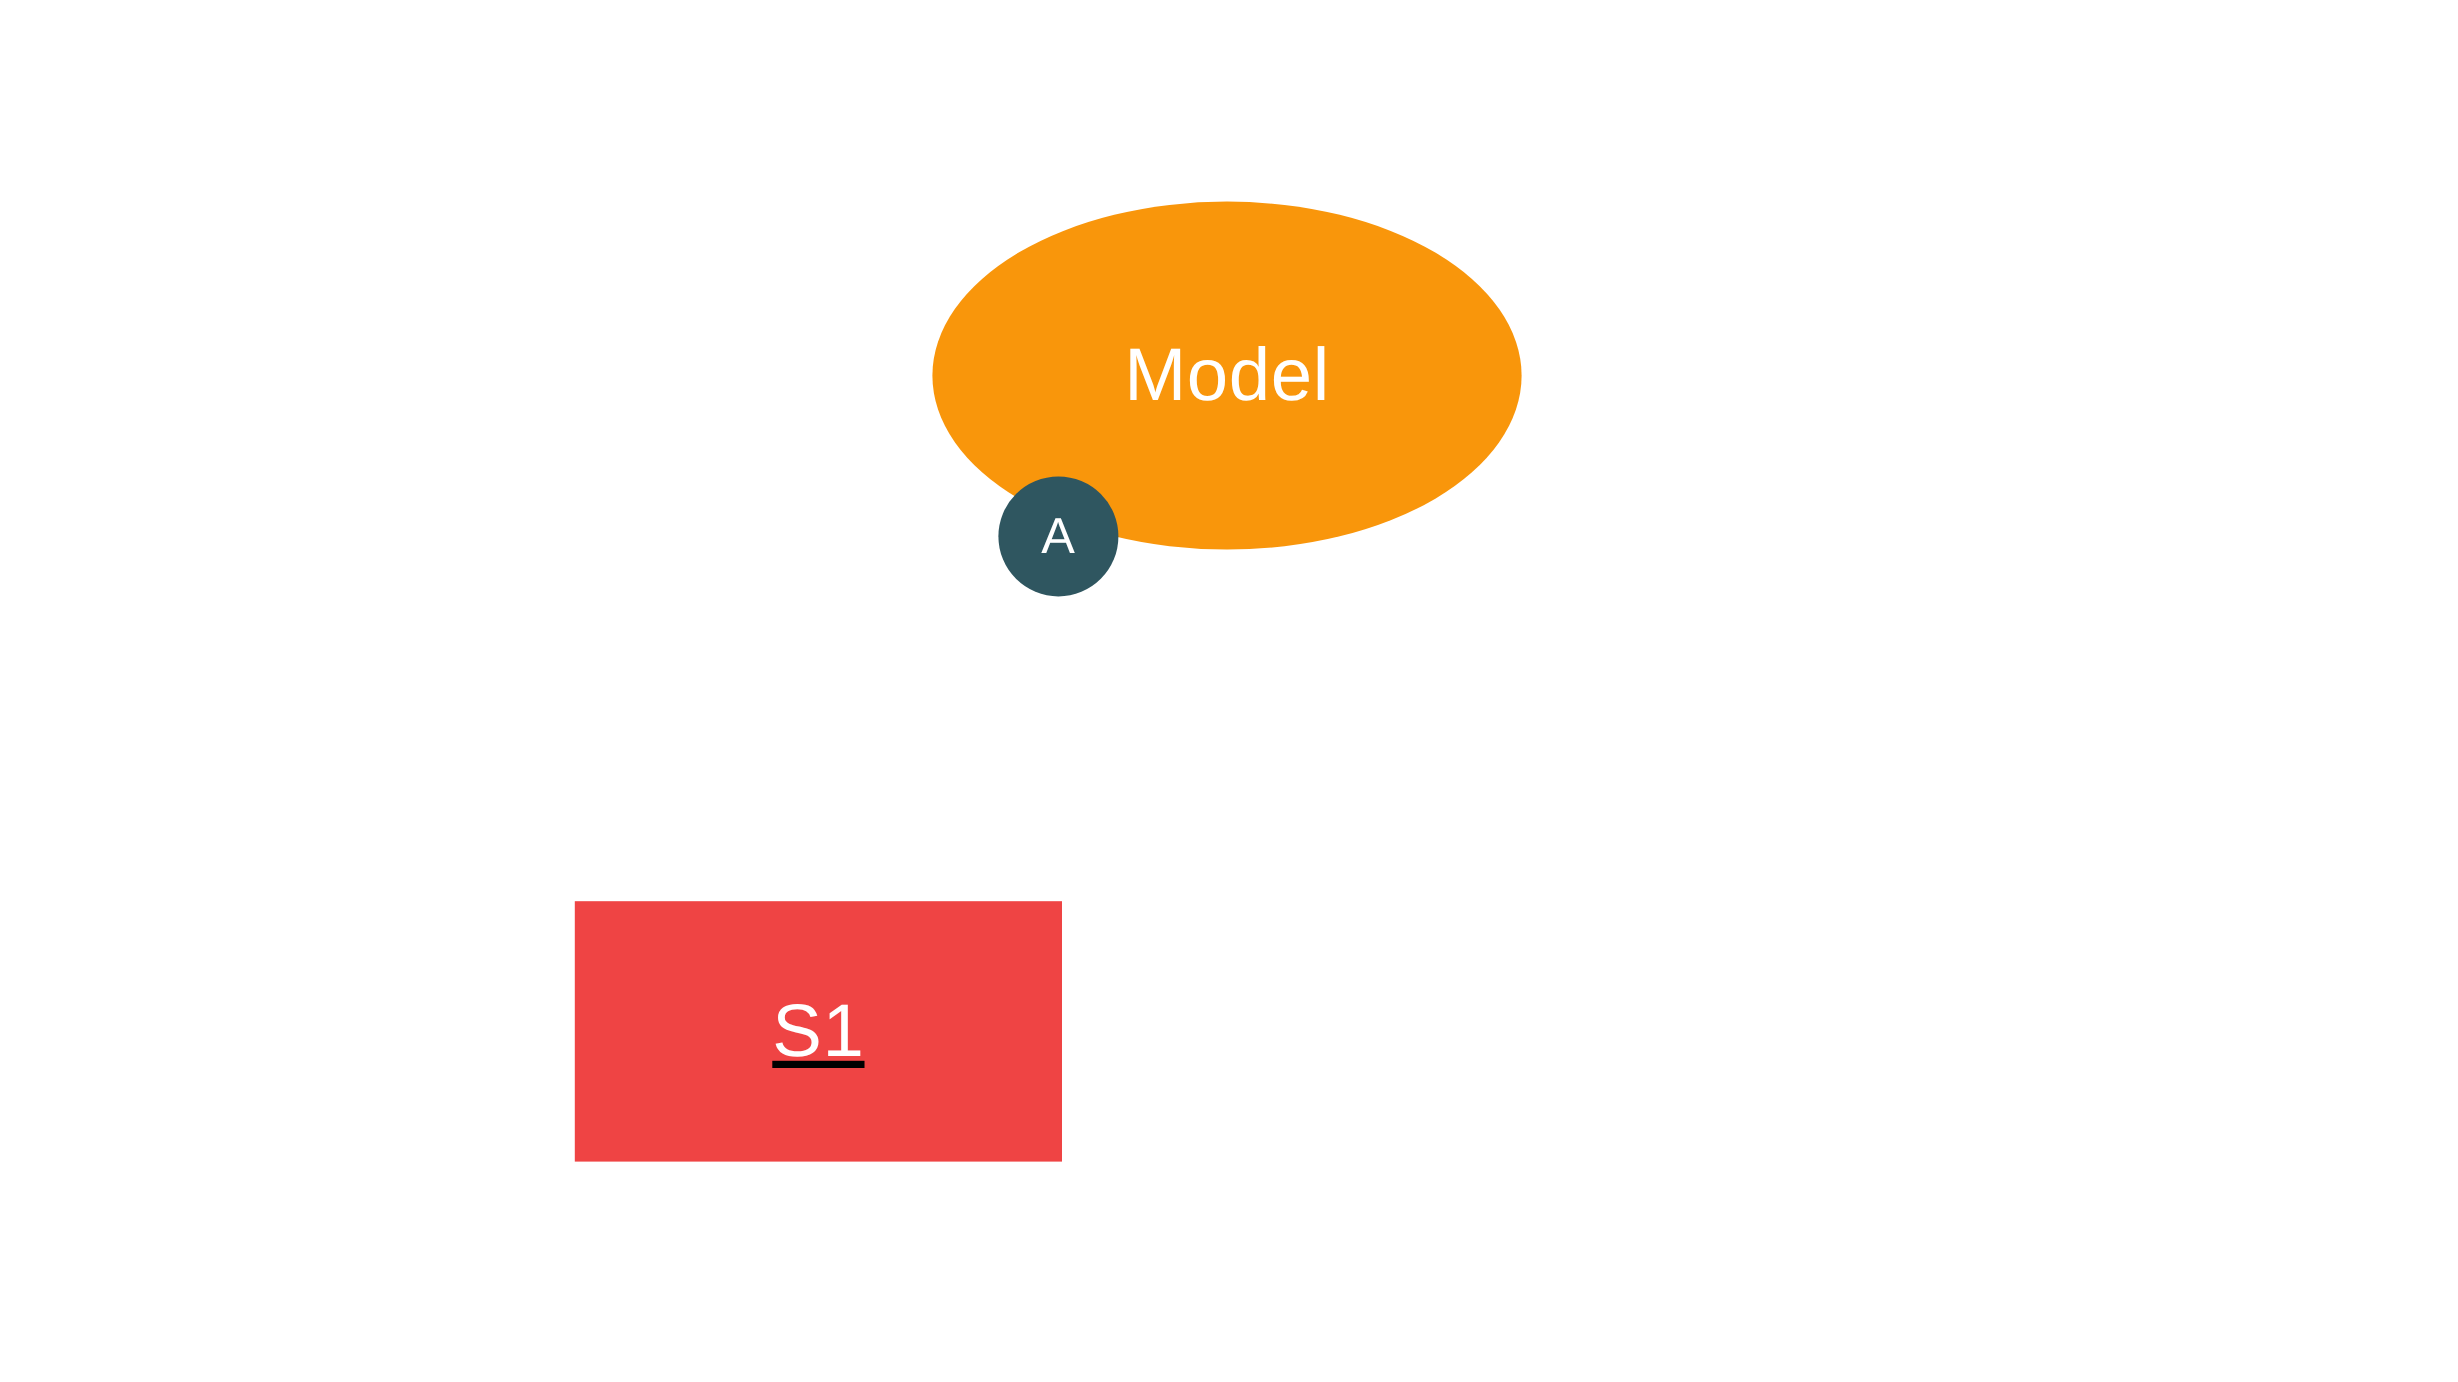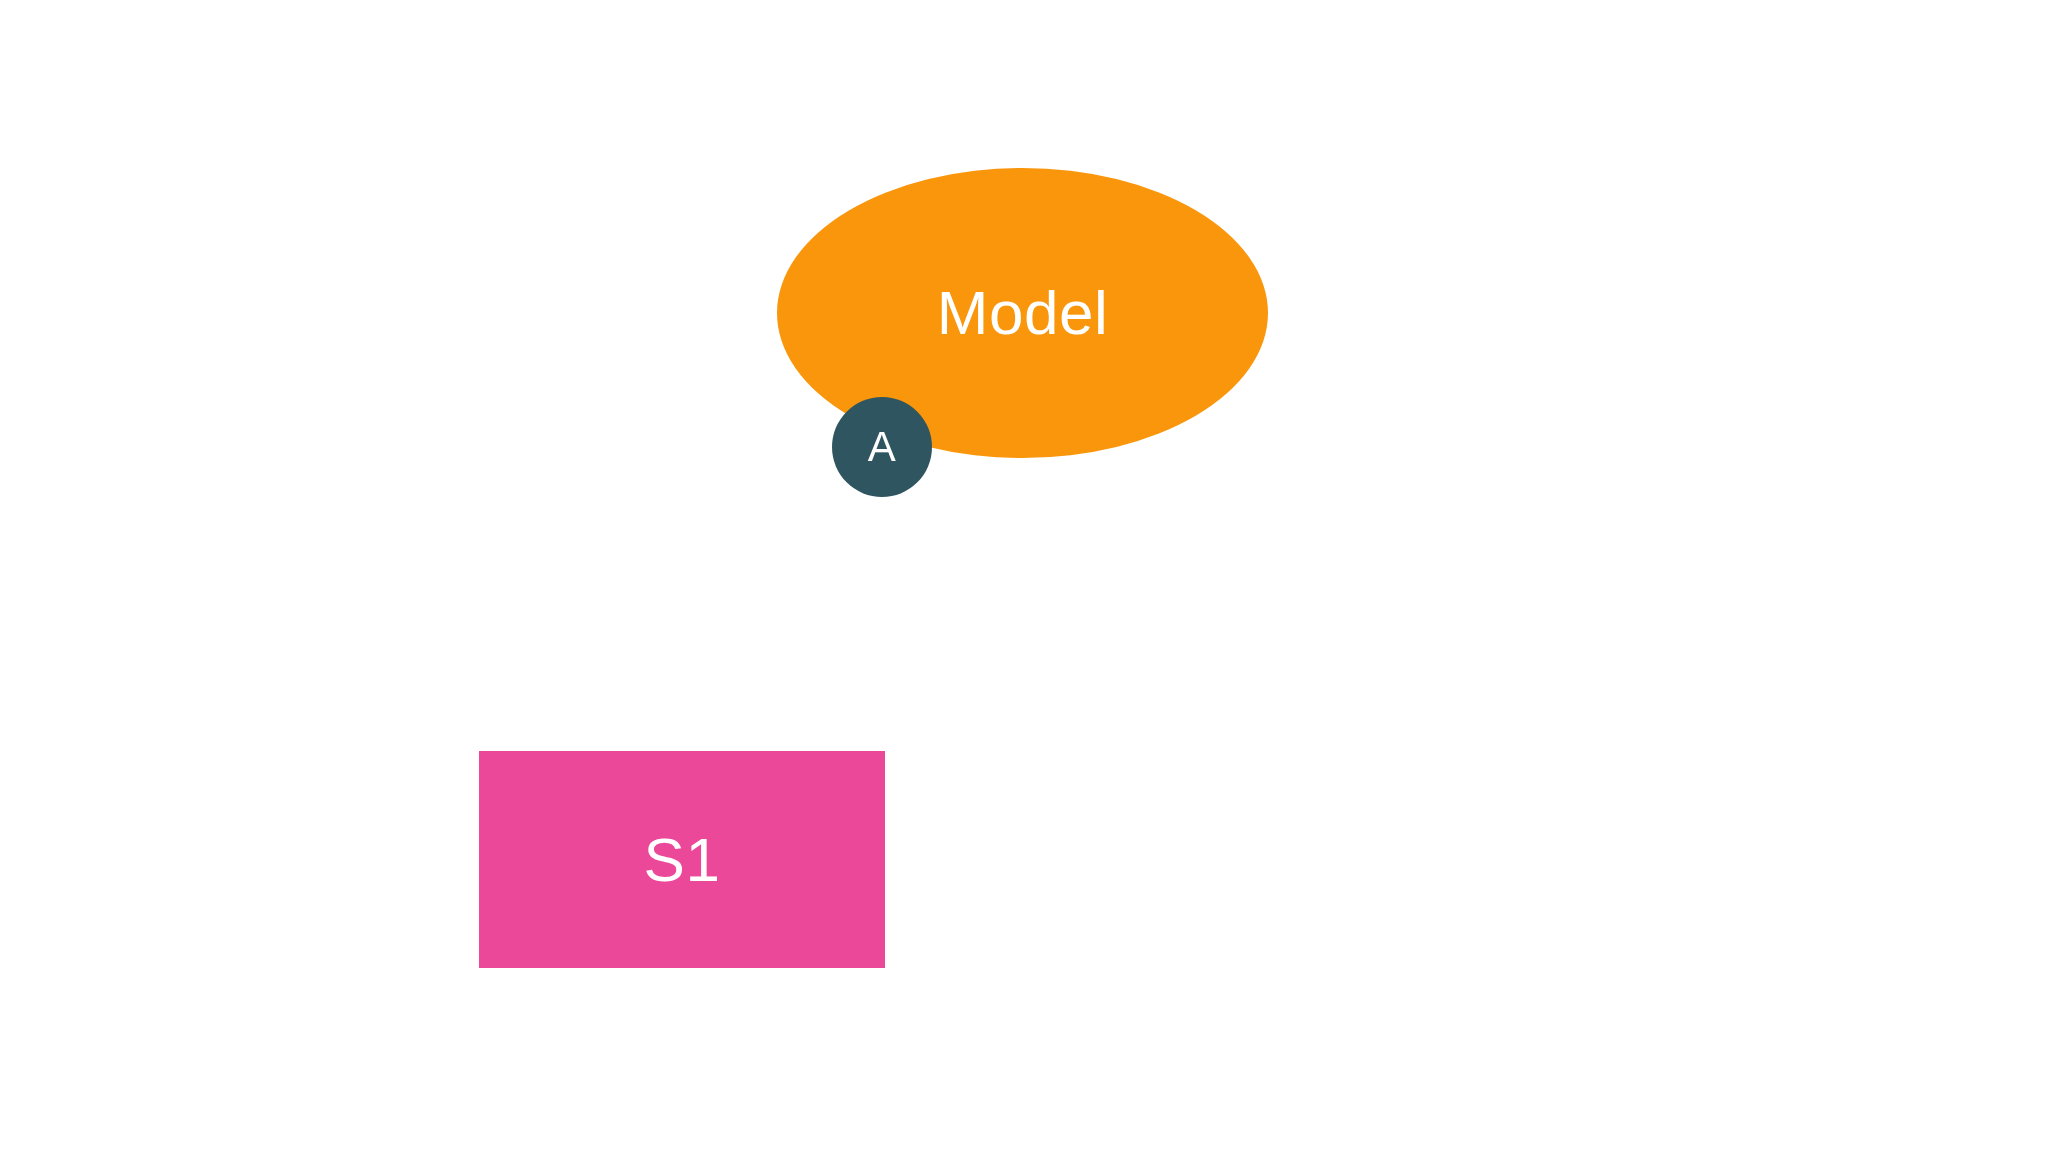--- a/index.html
+++ b/index.html
@@ -75,21 +75,22 @@
     z-index: 1;
   }
   .rect-node .node-label {
     font-size: 62px;
   }
   #node-s1 {
     left: 479px;
     top: 751px;
     width: 406px;
     height: 217px;
-    background: #ec4899;
+    background: #ef4444;
+    text-decoration: underline;
   }
   #node-s2 {
     left: 1186px;
     top: 750px;
     width: 408px;
     height: 218px;
     background: #fb7f7f;
   }
 </style>
 </head>

